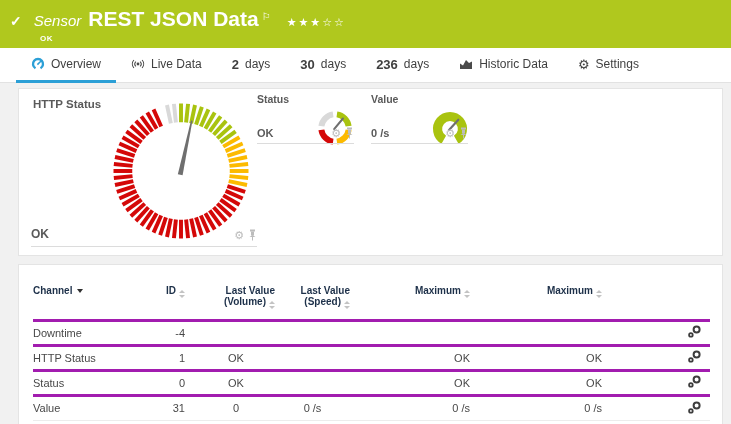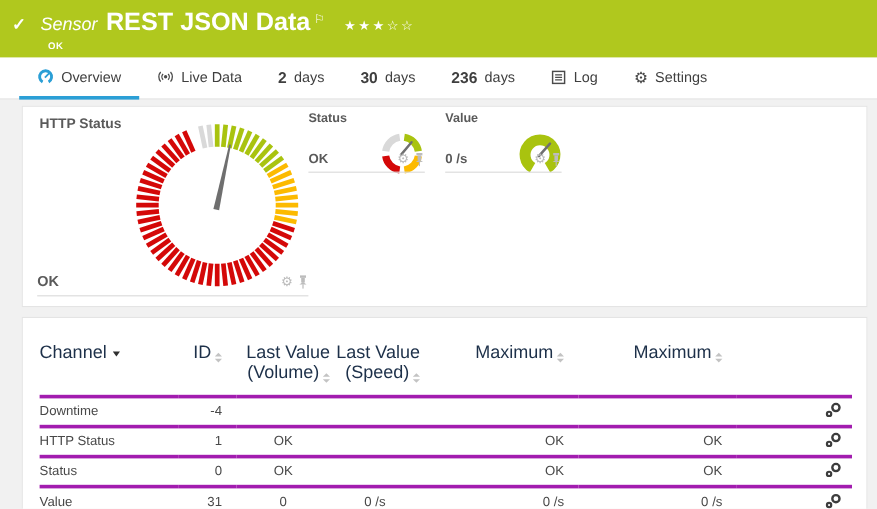--- a/index.html
+++ b/index.html
@@ -48,21 +48,21 @@
   .tile-gauge { position:absolute; top:13px; left:56px; }
   .tile-footer { position:absolute; left:0; right:0; top:34px;
     border-bottom:1px solid #dcdcdc; padding-bottom:4px;
     display:flex; justify-content:space-between; align-items:flex-end; }
   .tile-val { font-size:11px; font-weight:bold; color:#5a5a5a; }
 
   
   table { border-collapse:collapse; table-layout:fixed; width:677px; margin:14px 14px 0 14px; }
   col.c-channel{width:116px;} col.c-id{width:48px;} col.c-vol{width:78px;}
   col.c-speed{width:75px;} col.c-min{width:132px;} col.c-max{width:132px;} col.c-gear{width:auto;}
-  th { font-size:15px; font-weight:normal; color:#1d3049; padding:6px 0 10px 0;
+  th { font-size:10px; font-weight:bold; color:#1d3049; padding:6px 0 10px 0;
        vertical-align:top; cursor:pointer; }
   th.l{text-align:left;} th.c{text-align:right;margin-top:29px;} th.r{text-align:right; padding-right:12px;}
   td { font-size:11px; color:#484848; height:25px; border-top:3px solid #a21caf; }
   td.l{text-align:left;} td.c{text-align:center;} td.r{text-align:right; padding-right:12px;}
   td.g{text-align:right; padding-right:8px;}
   tr.last td { border-bottom:1px solid #ececec; }
   .caret-down { display:inline-block; width:0; height:0; margin-left:5px;
     border-left:3.5px solid transparent; border-right:3.5px solid transparent;
     border-top:4px solid #2f2f2f; vertical-align:1px; }
   .sort { display:inline-flex; flex-direction:column; gap:1.5px; margin-left:3px; vertical-align:1px; }
@@ -107,27 +107,24 @@
   </div>
   <div class="tab">
     <span class="num">30</span>
     <span>days</span>
   </div>
   <div class="tab">
     <span class="num">236</span>
     <span>days</span>
   </div>
   <div class="tab">
-    <svg width="13" height="13" viewBox="0 0 13 13">
-      <rect x="1.5" y="1.5" width="10" height="10" fill="none" stroke="#4a4a4a" stroke-width="1.2"></rect>
-      <line x1="3.6" y1="4.4" x2="9.4" y2="4.4" stroke="#4a4a4a" stroke-width="1"></line>
-      <line x1="3.6" y1="6.5" x2="9.4" y2="6.5" stroke="#4a4a4a" stroke-width="1"></line>
-      <line x1="3.6" y1="8.6" x2="9.4" y2="8.6" stroke="#4a4a4a" stroke-width="1"></line>
+    <svg width="14" height="14" viewBox="0 0 14 14">
+      <polygon points="1,12 1,6.5 4,8.5 7,3 10,6 13,4.5 13,12" fill="#4a4a4a"></polygon>
     </svg>
-    <span>Log</span>
+    <span>Historic Data</span>
   </div>
   <div class="tab">
     <span class="gear-glyph">⚙</span>
     <span>Settings</span>
   </div>
 </div>
 
 <div class="content">
 
   <div class="panel panel-gauges">

